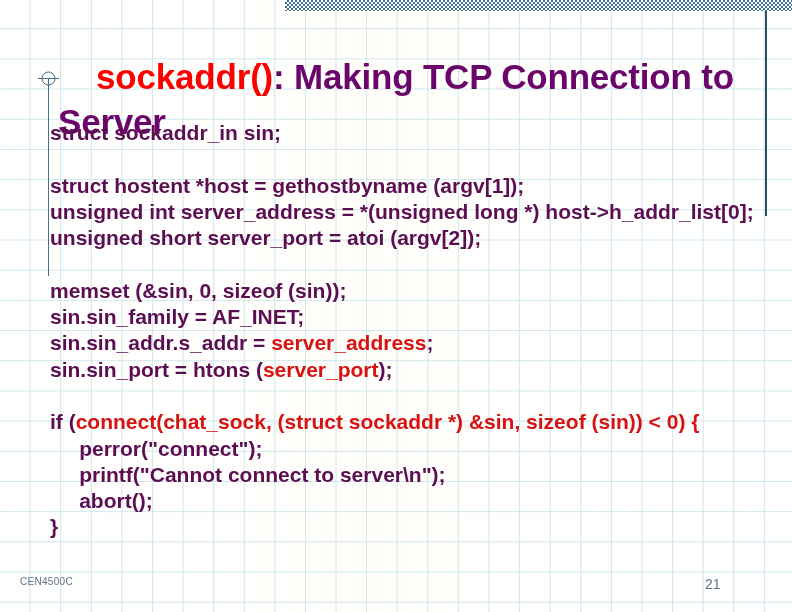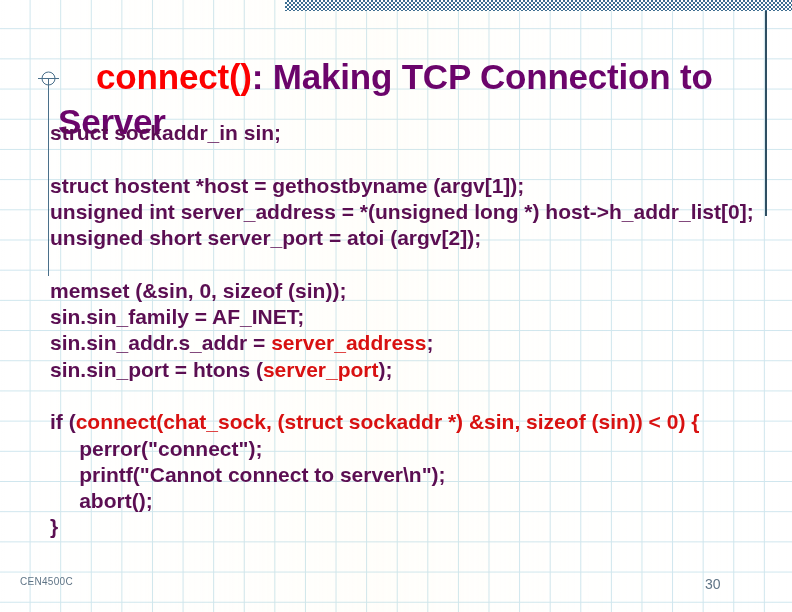--- a/index.html
+++ b/index.html
@@ -140,21 +140,21 @@
 
   <div class="rule-vert-left"></div>
   <div class="rule-vert-right"></div>
 
   <svg class="anchor-marker" viewBox="0 0 21 21" xmlns="http://www.w3.org/2000/svg">
     <line x1="0" y1="10.5" x2="21" y2="10.5" stroke="#4a6f8a" stroke-width="1"></line>
     <circle cx="10.5" cy="10.5" r="6.5" fill="none" stroke="#4a6f8a" stroke-width="1"></circle>
   </svg>
 
   <div class="title">
-    <span class="fn">connect()</span><span>: Making TCP Connection to Server</span>
+    <span class="fn">sockaddr()</span><span>: Making TCP Connection to Server</span>
   </div>
 
   <div class="code" id="code-block"><span class="ln"><span>struct sockaddr_in sin;</span></span><span class="blank"></span><span class="ln"><span>struct hostent *host = gethostbyname (argv[1]);</span></span><span class="ln"><span>unsigned int server_address = *(unsigned long *) host-&gt;h_addr_list[0];</span></span><span class="ln"><span>unsigned short server_port = atoi (argv[2]);</span></span><span class="blank"></span><span class="ln"><span>memset (&amp;sin, 0, sizeof (sin));</span></span><span class="ln"><span>sin.sin_family = AF_INET;</span></span><span class="ln"><span>sin.sin_addr.s_addr = </span><span class="hl">server_address</span><span>;</span></span><span class="ln"><span>sin.sin_port = htons (</span><span class="hl">server_port</span><span>);</span></span><span class="blank"></span><span class="ln"><span>if (</span><span class="hl">connect(chat_sock, (struct sockaddr *) &amp;sin, sizeof (sin)) &lt; 0) {</span></span><span class="ln"><span>     perror("connect");</span></span><span class="ln"><span>     printf("Cannot connect to server\n");</span></span><span class="ln"><span>     abort();</span></span><span class="ln"><span>}</span></span></div>
 
   <div class="footer-left">CEN4500C</div>
-  <div class="footer-right">30</div>
+  <div class="footer-right">21</div>
 
 </div>
 
 </body></html>

